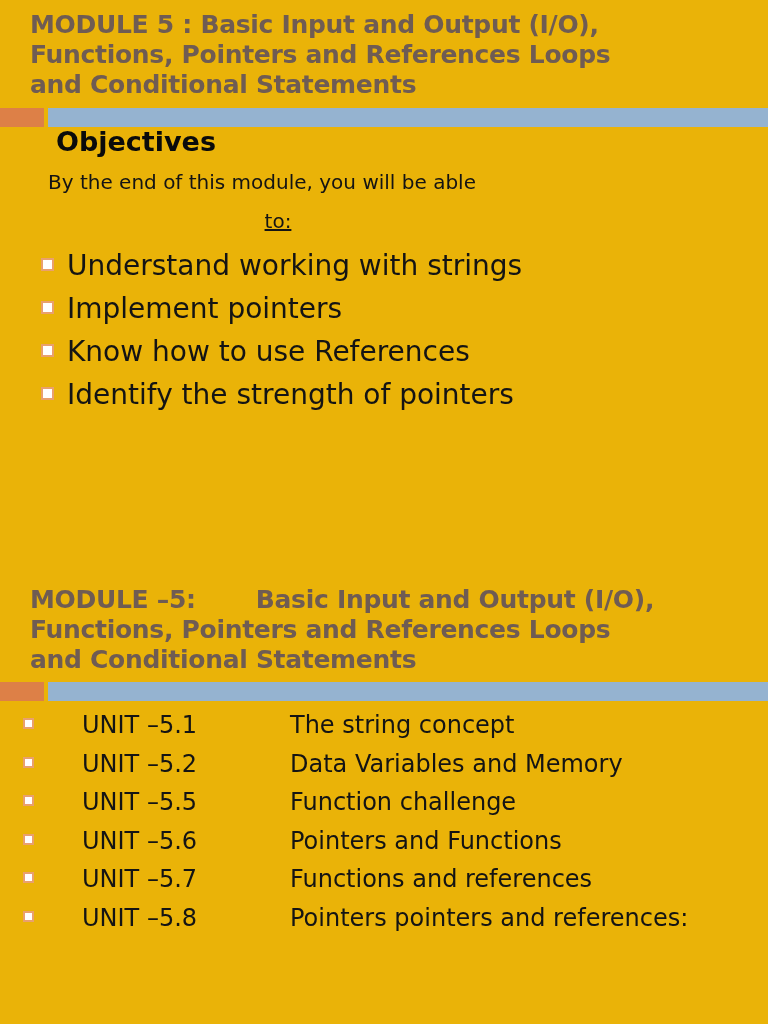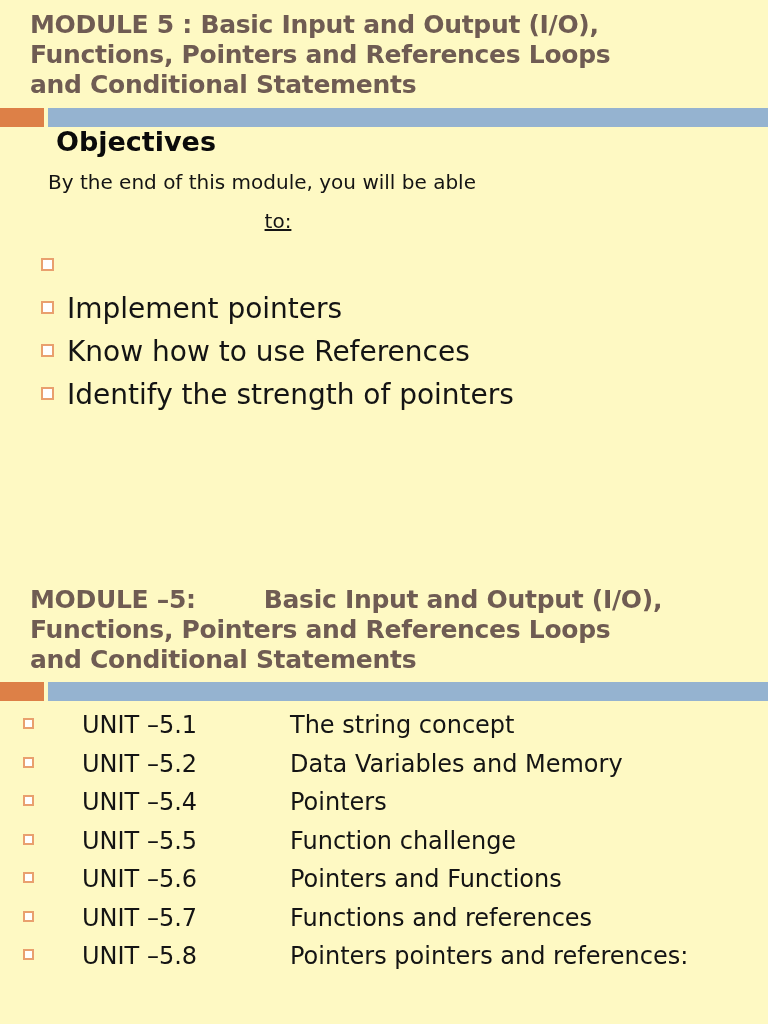--- a/index.html
+++ b/index.html
@@ -1,20 +1,20 @@
 <!DOCTYPE html>
 <html><head>
 <meta charset="utf-8">
 <style>
   * { margin:0; padding:0; box-sizing:border-box; }
   html,body { background:#ffffff; }
   .canvas {
     position:relative;
     width:768px; height:1024px;
-    background:#fef9c3;
+    background:#eab308;
     overflow:hidden;
     font-family:"DejaVu Sans","Liberation Sans",sans-serif;
     color:#121212;
   }
 
   
   .slide-title {
     position:absolute;
     left:30px;
     width:715px;
@@ -60,21 +60,21 @@
   .s1-list li {
     display:flex; align-items:center;
     height:43px;
     font-size:28px; color:#141414;
     white-space:nowrap;
   }
   .s1-list .sq { width:13px; height:13px; margin-right:13px; margin-top:-2px; }
 
   
   .s2-title { top:585px; }
-  .s2-title .tline1 { display:flex;gap:8px; }
+  .s2-title .tline1 { display:flex; }
   .s2-title .tab-gap { margin-left:60px;text-align:right; }
   .s2-bars  { top:682px; }
   .s2-list {
     position:absolute; left:23px; top:706px;
     list-style:none;
   }
   .s2-list li {
     display:flex; align-items:center;
     height:38.5px;
     font-size:24px; color:#141414;
@@ -104,20 +104,21 @@
   <h2 class="s1-heading">Objectives</h2>
 
   <div class="s1-intro">
     <div class="line1">By the end of this module, you will be able</div>
     <div class="line2">to:</div>
   </div>
 
   <ul class="s1-list">
     <li>
       <span class="sq"></span>
+      <span>Understand working with strings</span>
     </li>
     <li>
       <span class="sq"></span>
       <span>Implement pointers</span>
     </li>
     <li>
       <span class="sq"></span>
       <span>Know how to use References</span>
     </li>
     <li>
@@ -146,25 +147,20 @@
       <span class="unit-label">UNIT –5.1</span>
       <span class="unit-desc">The string concept</span>
     </li>
     <li>
       <span class="sq"></span>
       <span class="unit-label">UNIT –5.2</span>
       <span class="unit-desc">Data Variables and Memory</span>
     </li>
     <li>
       <span class="sq"></span>
-      <span class="unit-label">UNIT –5.4</span>
-      <span class="unit-desc">Pointers</span>
-    </li>
-    <li>
-      <span class="sq"></span>
       <span class="unit-label">UNIT –5.5</span>
       <span class="unit-desc">Function challenge</span>
     </li>
     <li>
       <span class="sq"></span>
       <span class="unit-label">UNIT –5.6</span>
       <span class="unit-desc">Pointers and Functions</span>
     </li>
     <li>
       <span class="sq"></span>

